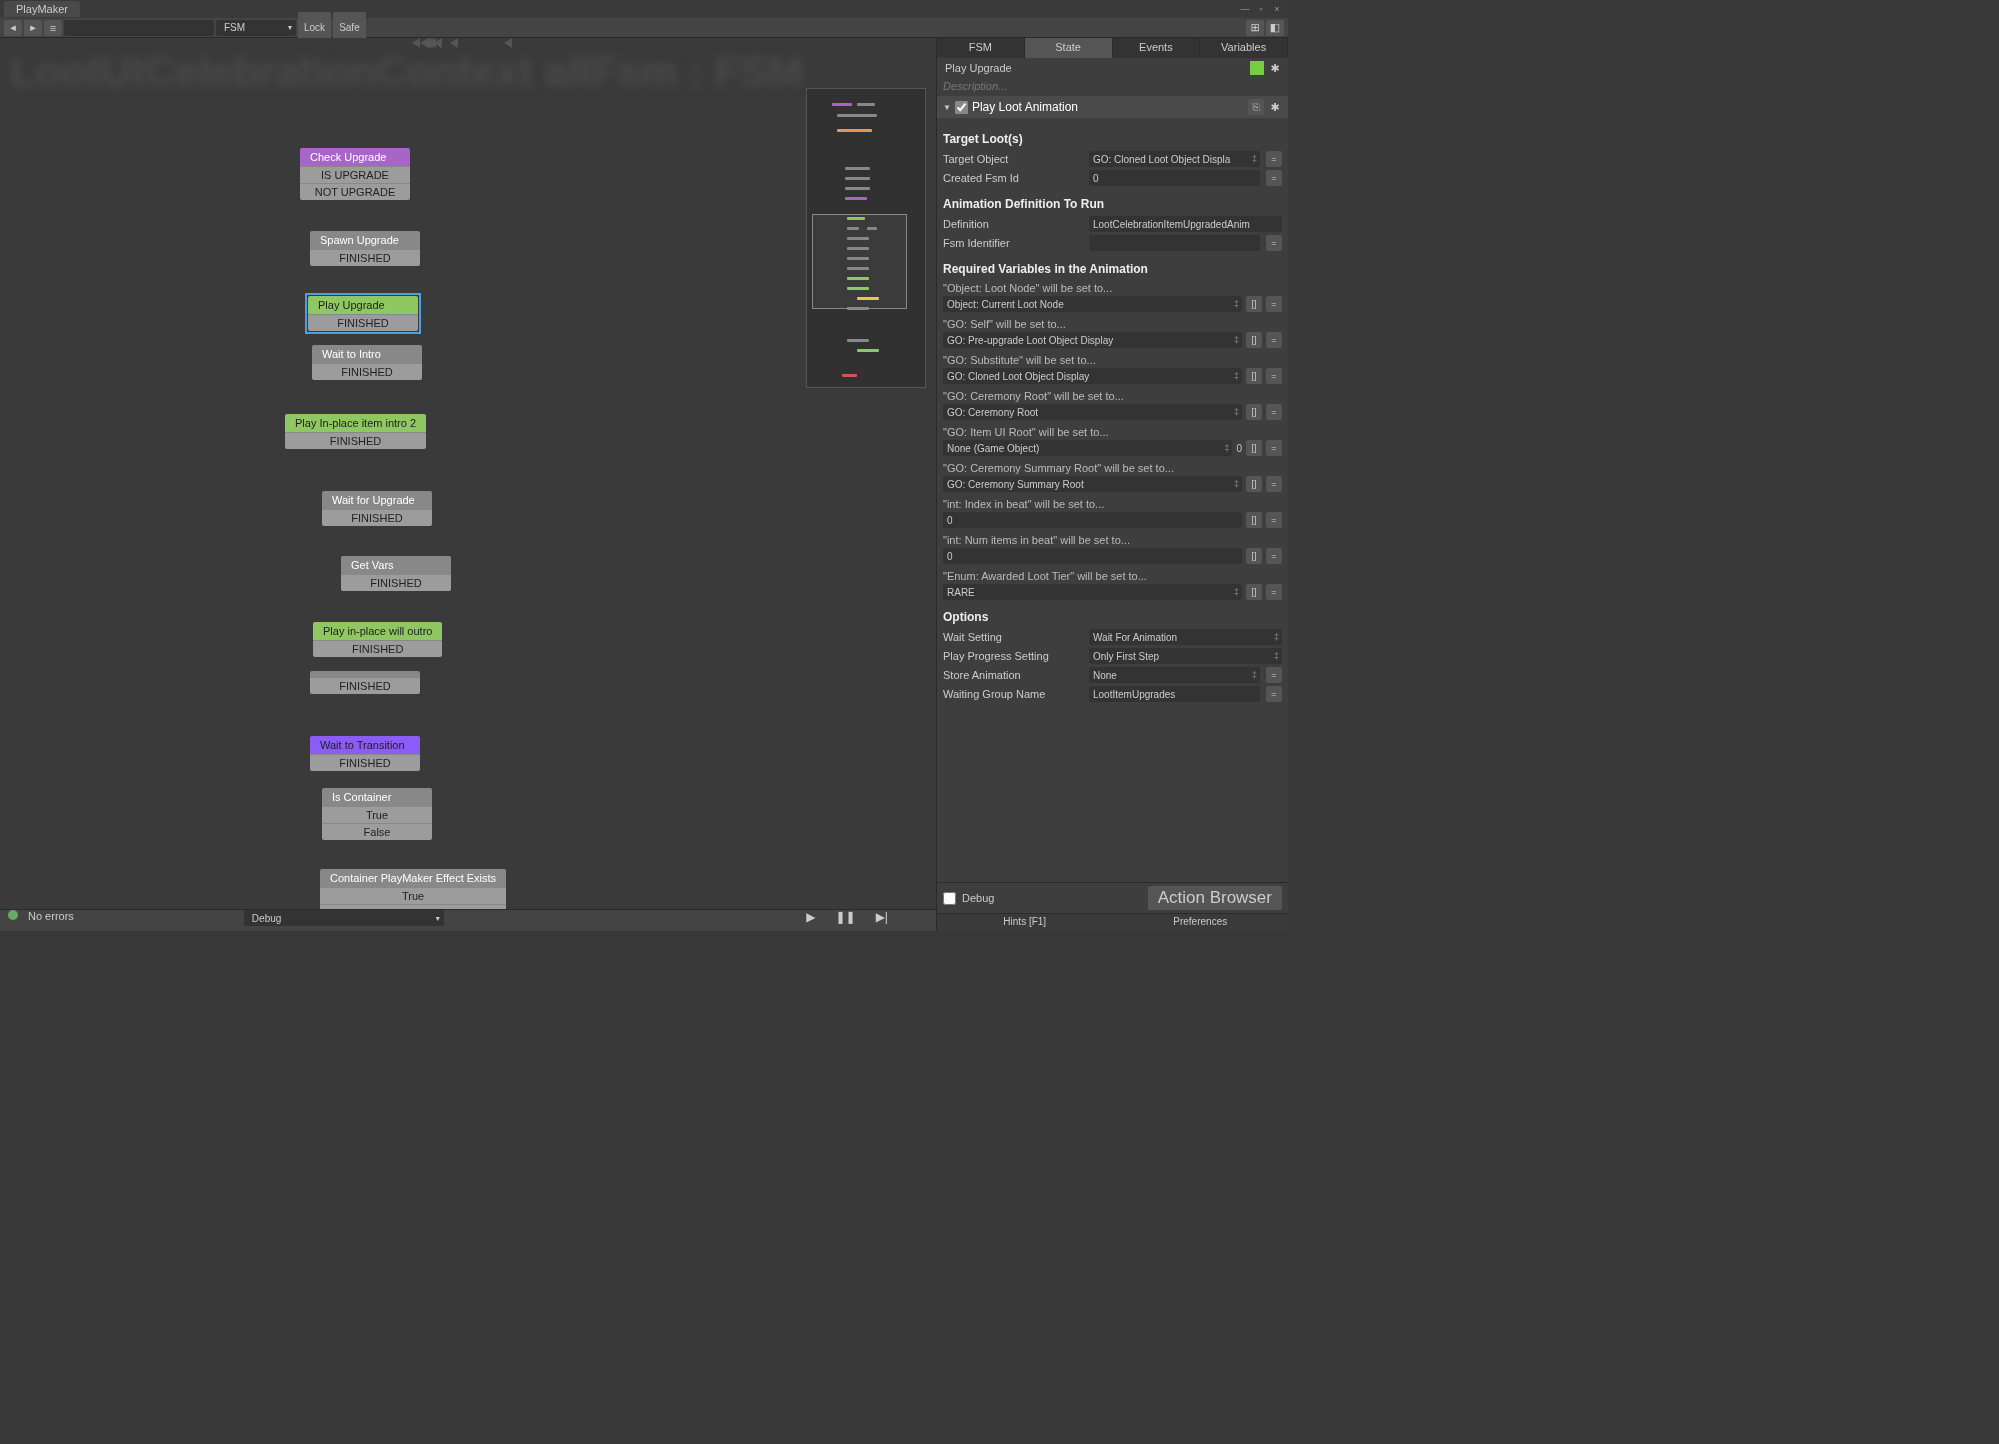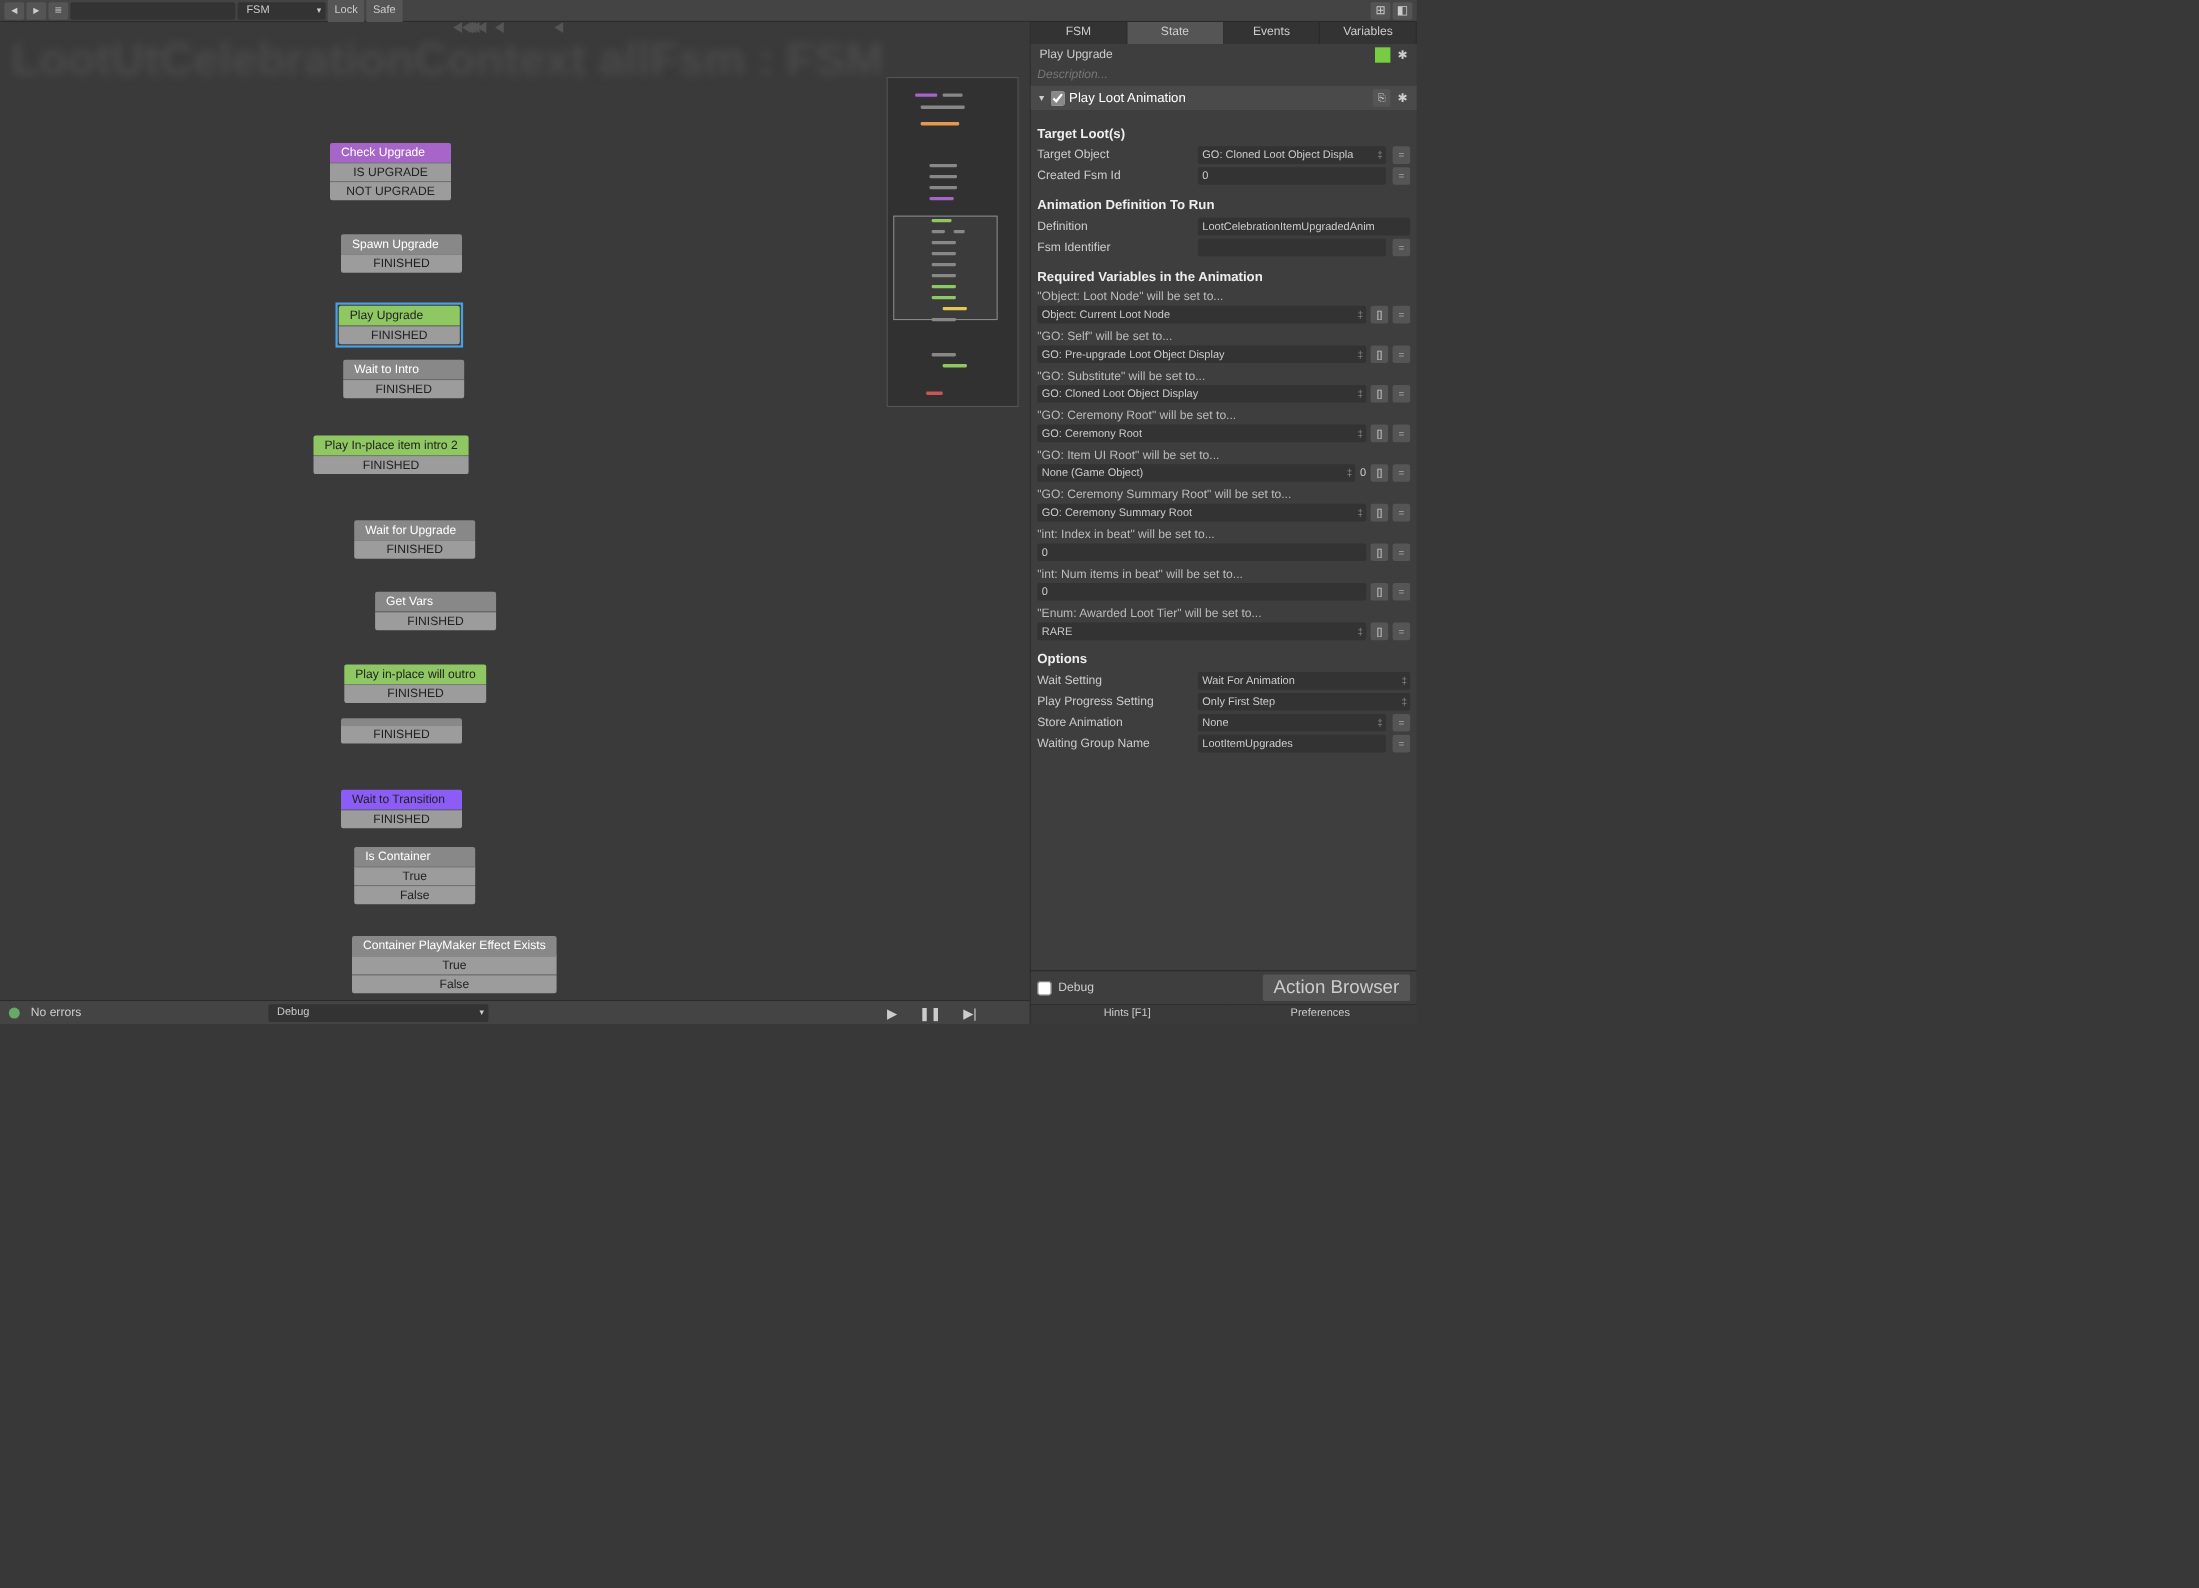--- a/index.html
+++ b/index.html
@@ -33,21 +33,21 @@
 .node-row { background: #9c9c9c; color: #222; padding: 2px 10px; text-align: center; border-top: 1px solid #888; }
 .node-row:last-child { border-radius: 0 0 2px 2px; }
 .clr-purple { background: #a865c9; color:#fff; }
 .clr-grey { background: #888; color: #fff; }
 .clr-green { background: #8fc862; color:#222; }
 .clr-yellow { background: #8b5cf6; color:#222; }
 .selected { outline: 2px solid #4aa0e0; outline-offset: 1px; }
 
 .arrow { position: absolute; width: 0; height: 0; border-top: 5px solid transparent; border-bottom: 5px solid transparent; border-right: 8px solid #555; }
 
-.status-bar-canvas { position: absolute; bottom: 0; left: 0; right: 0; height: 22px; background: #444; display: flex; align-items: center; padding: 0 8px; gap: 10px; border-top: 1px solid #2a2a2a; }
+.status-bar-canvas { position: absolute; bottom: 0; left: 0; right: 0; height: 22px; background: #444; display: flex; align-items: flex-start; padding: 0 8px; gap: 10px; border-top: 1px solid #2a2a2a; }
 .status-dot { width: 10px; height: 10px; border-radius: 50%; background: #6a6; }
 .playback { margin-left: auto; display: flex; gap: 20px; margin-right: 40px;}
 .playback span { color: #ccc; font-size: 12px; cursor: pointer; }
 
 .inspector { width: 352px; background: #3e3e3e; display: flex; flex-direction: column; border-left: 1px solid #2a2a2a; }
 .insp-tabs { display: flex; height: 20px; }
 .insp-tab { flex: 1; text-align: center; padding: 3px 0; font-size: 11px; background: #333; color: #ccc; cursor: pointer; border-right: 1px solid #2a2a2a; }
 .insp-tab.active { background: #555; }
 
 .insp-header { padding: 2px 6px; display: flex; align-items: center; gap: 4px; background: #3e3e3e; }
@@ -80,20 +80,28 @@
 .action-browser { background:#555; padding: 2px 10px; border-radius:2px; margin-left:auto; font-size:17px; cursor:pointer;}
 .footer-tabs { display:flex; height:18px; border-top:1px solid #2a2a2a;}
 .footer-tab { flex:1; text-align:center; font-size:10px; color:#ccc; padding:2px 0; background:#3a3a3a; }
 
 </style>
 </head>
 <body>
 
 <div class="window">
 
+  <div class="title-bar">
+    <div class="tab">PlayMaker</div>
+    <div class="win-controls">
+      <span>—</span>
+      <span>▫</span>
+      <span>×</span>
+    </div>
+  </div>
 
   <div class="toolbar">
     <div class="tb-btn">◂</div>
     <div class="tb-btn">▸</div>
     <div class="tb-btn">≡</div>
     <div class="tb-field" style="min-width:150px;">&nbsp;</div>
     <div class="tb-dropdown">FSM</div>
     <div class="tb-toggle">Lock</div>
     <div class="tb-toggle">Safe</div>
     <div style="margin-left:auto;display:flex;gap:2px;">

